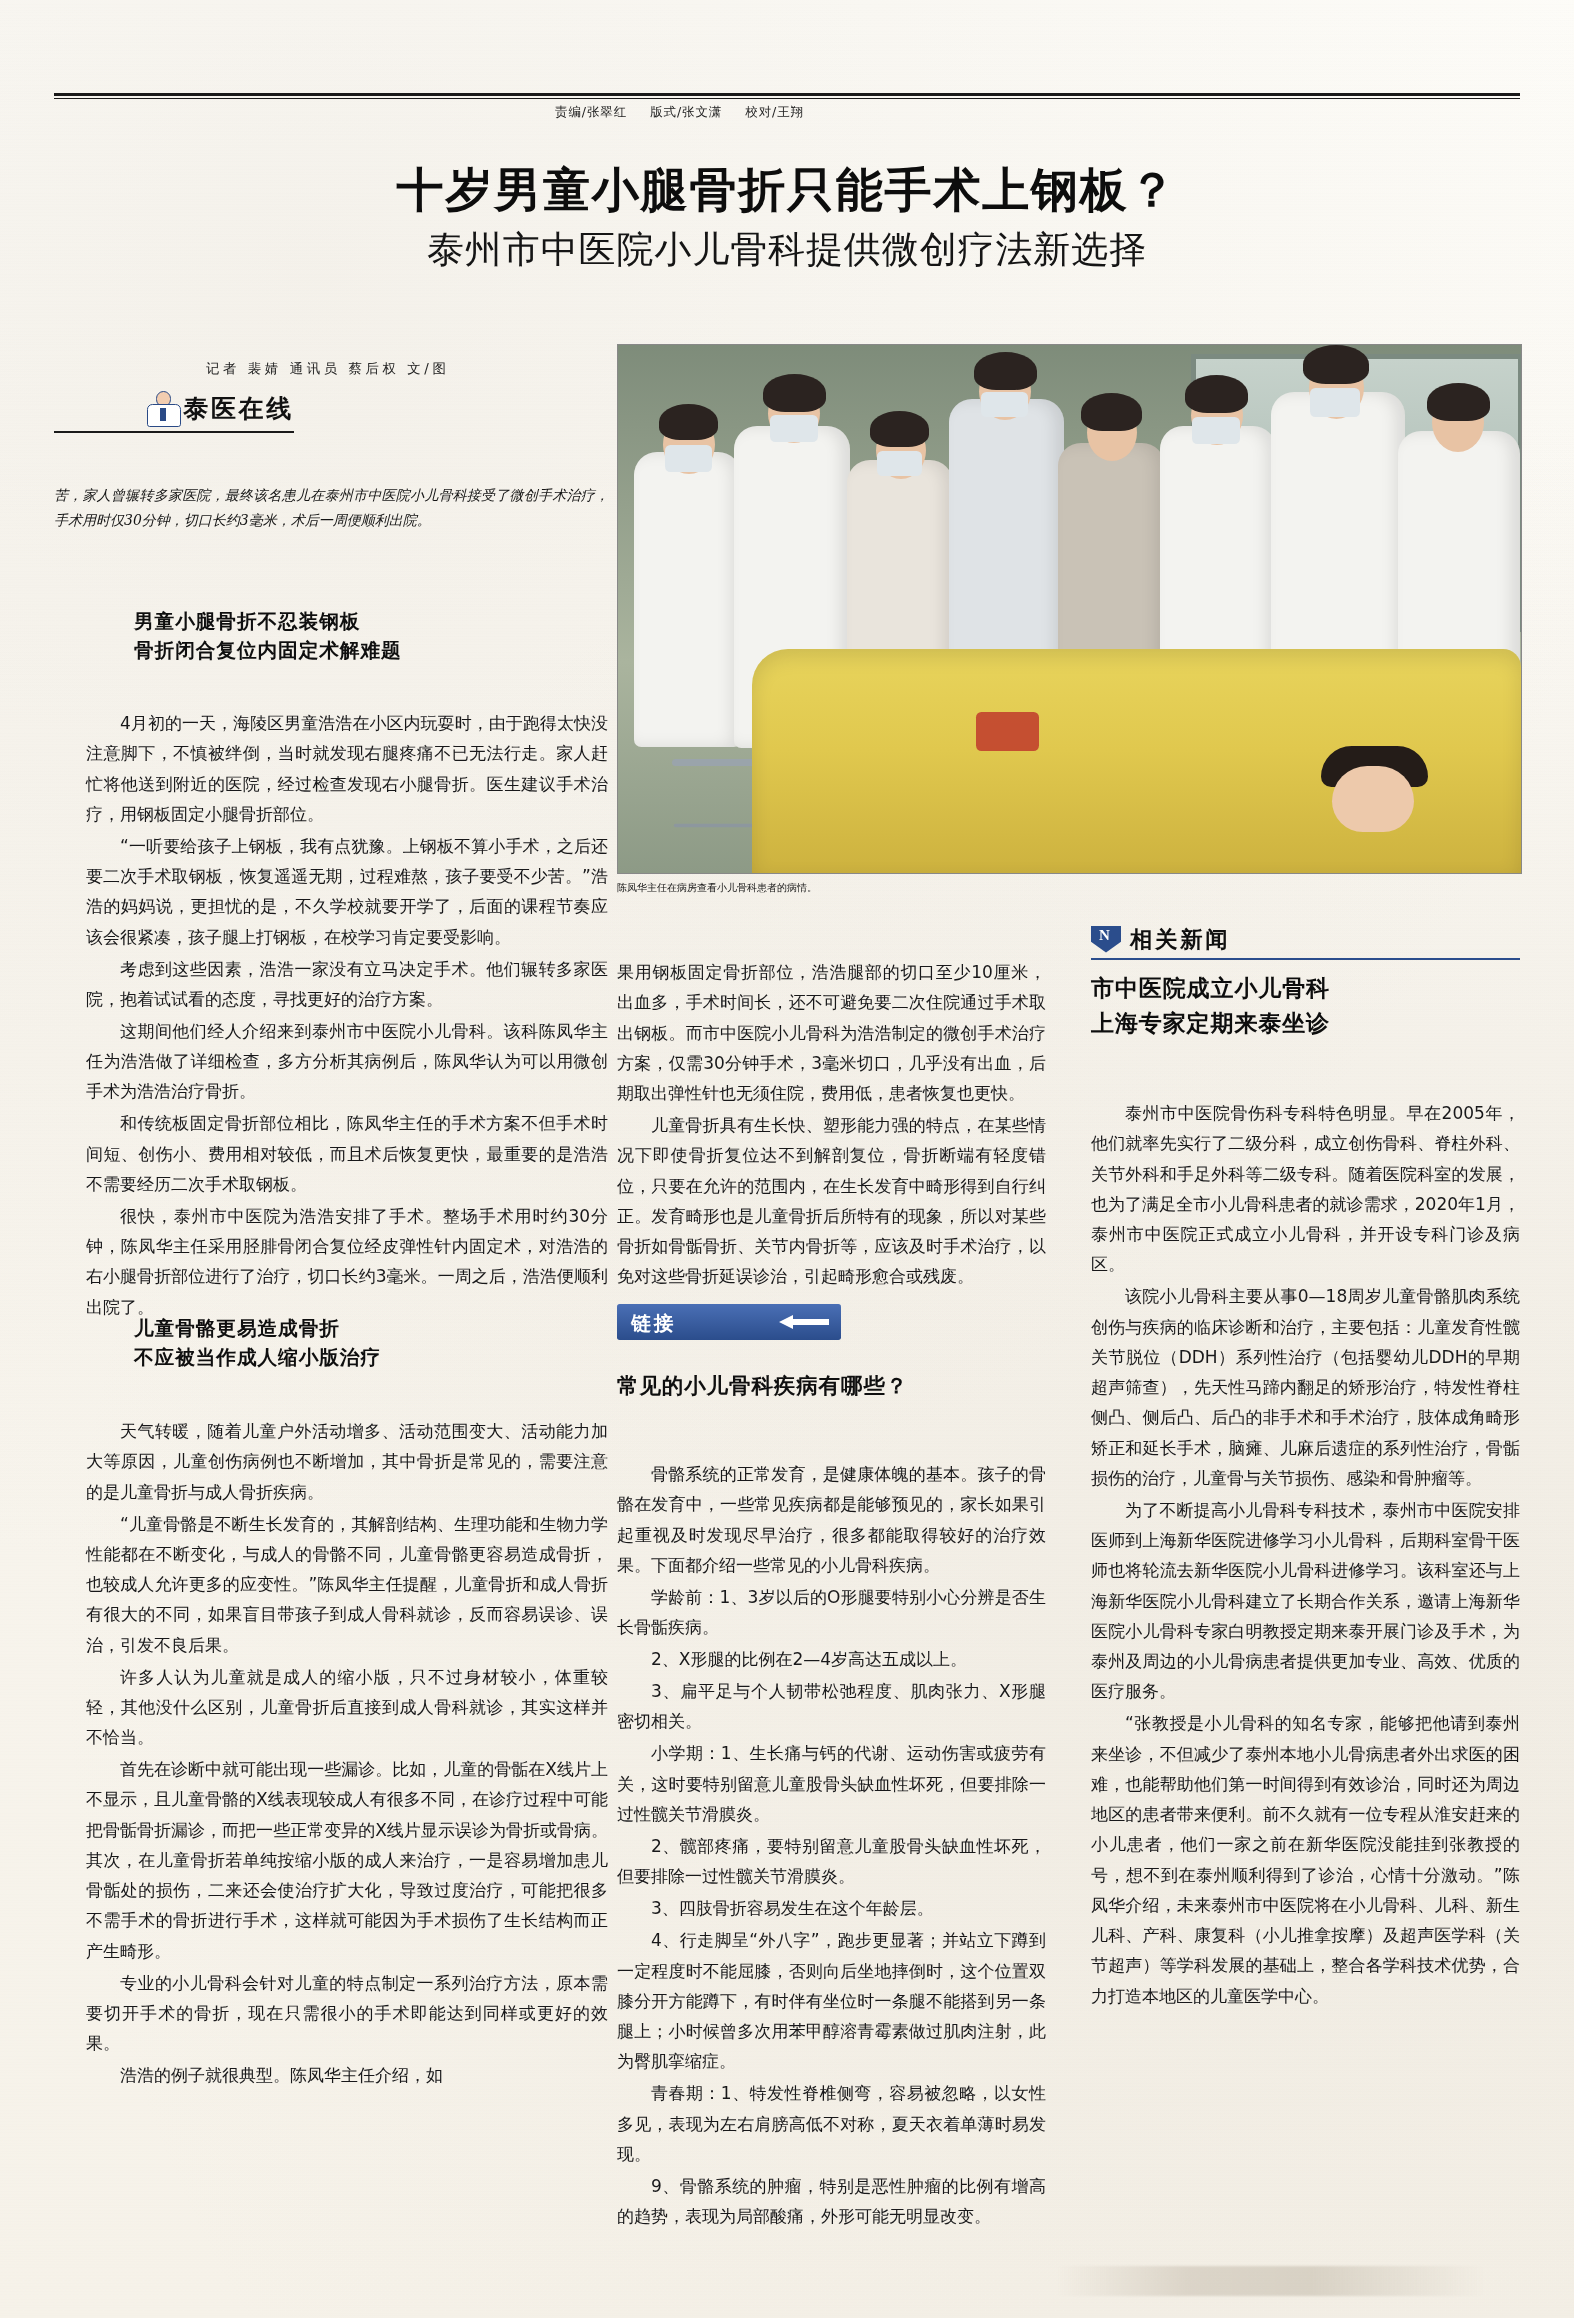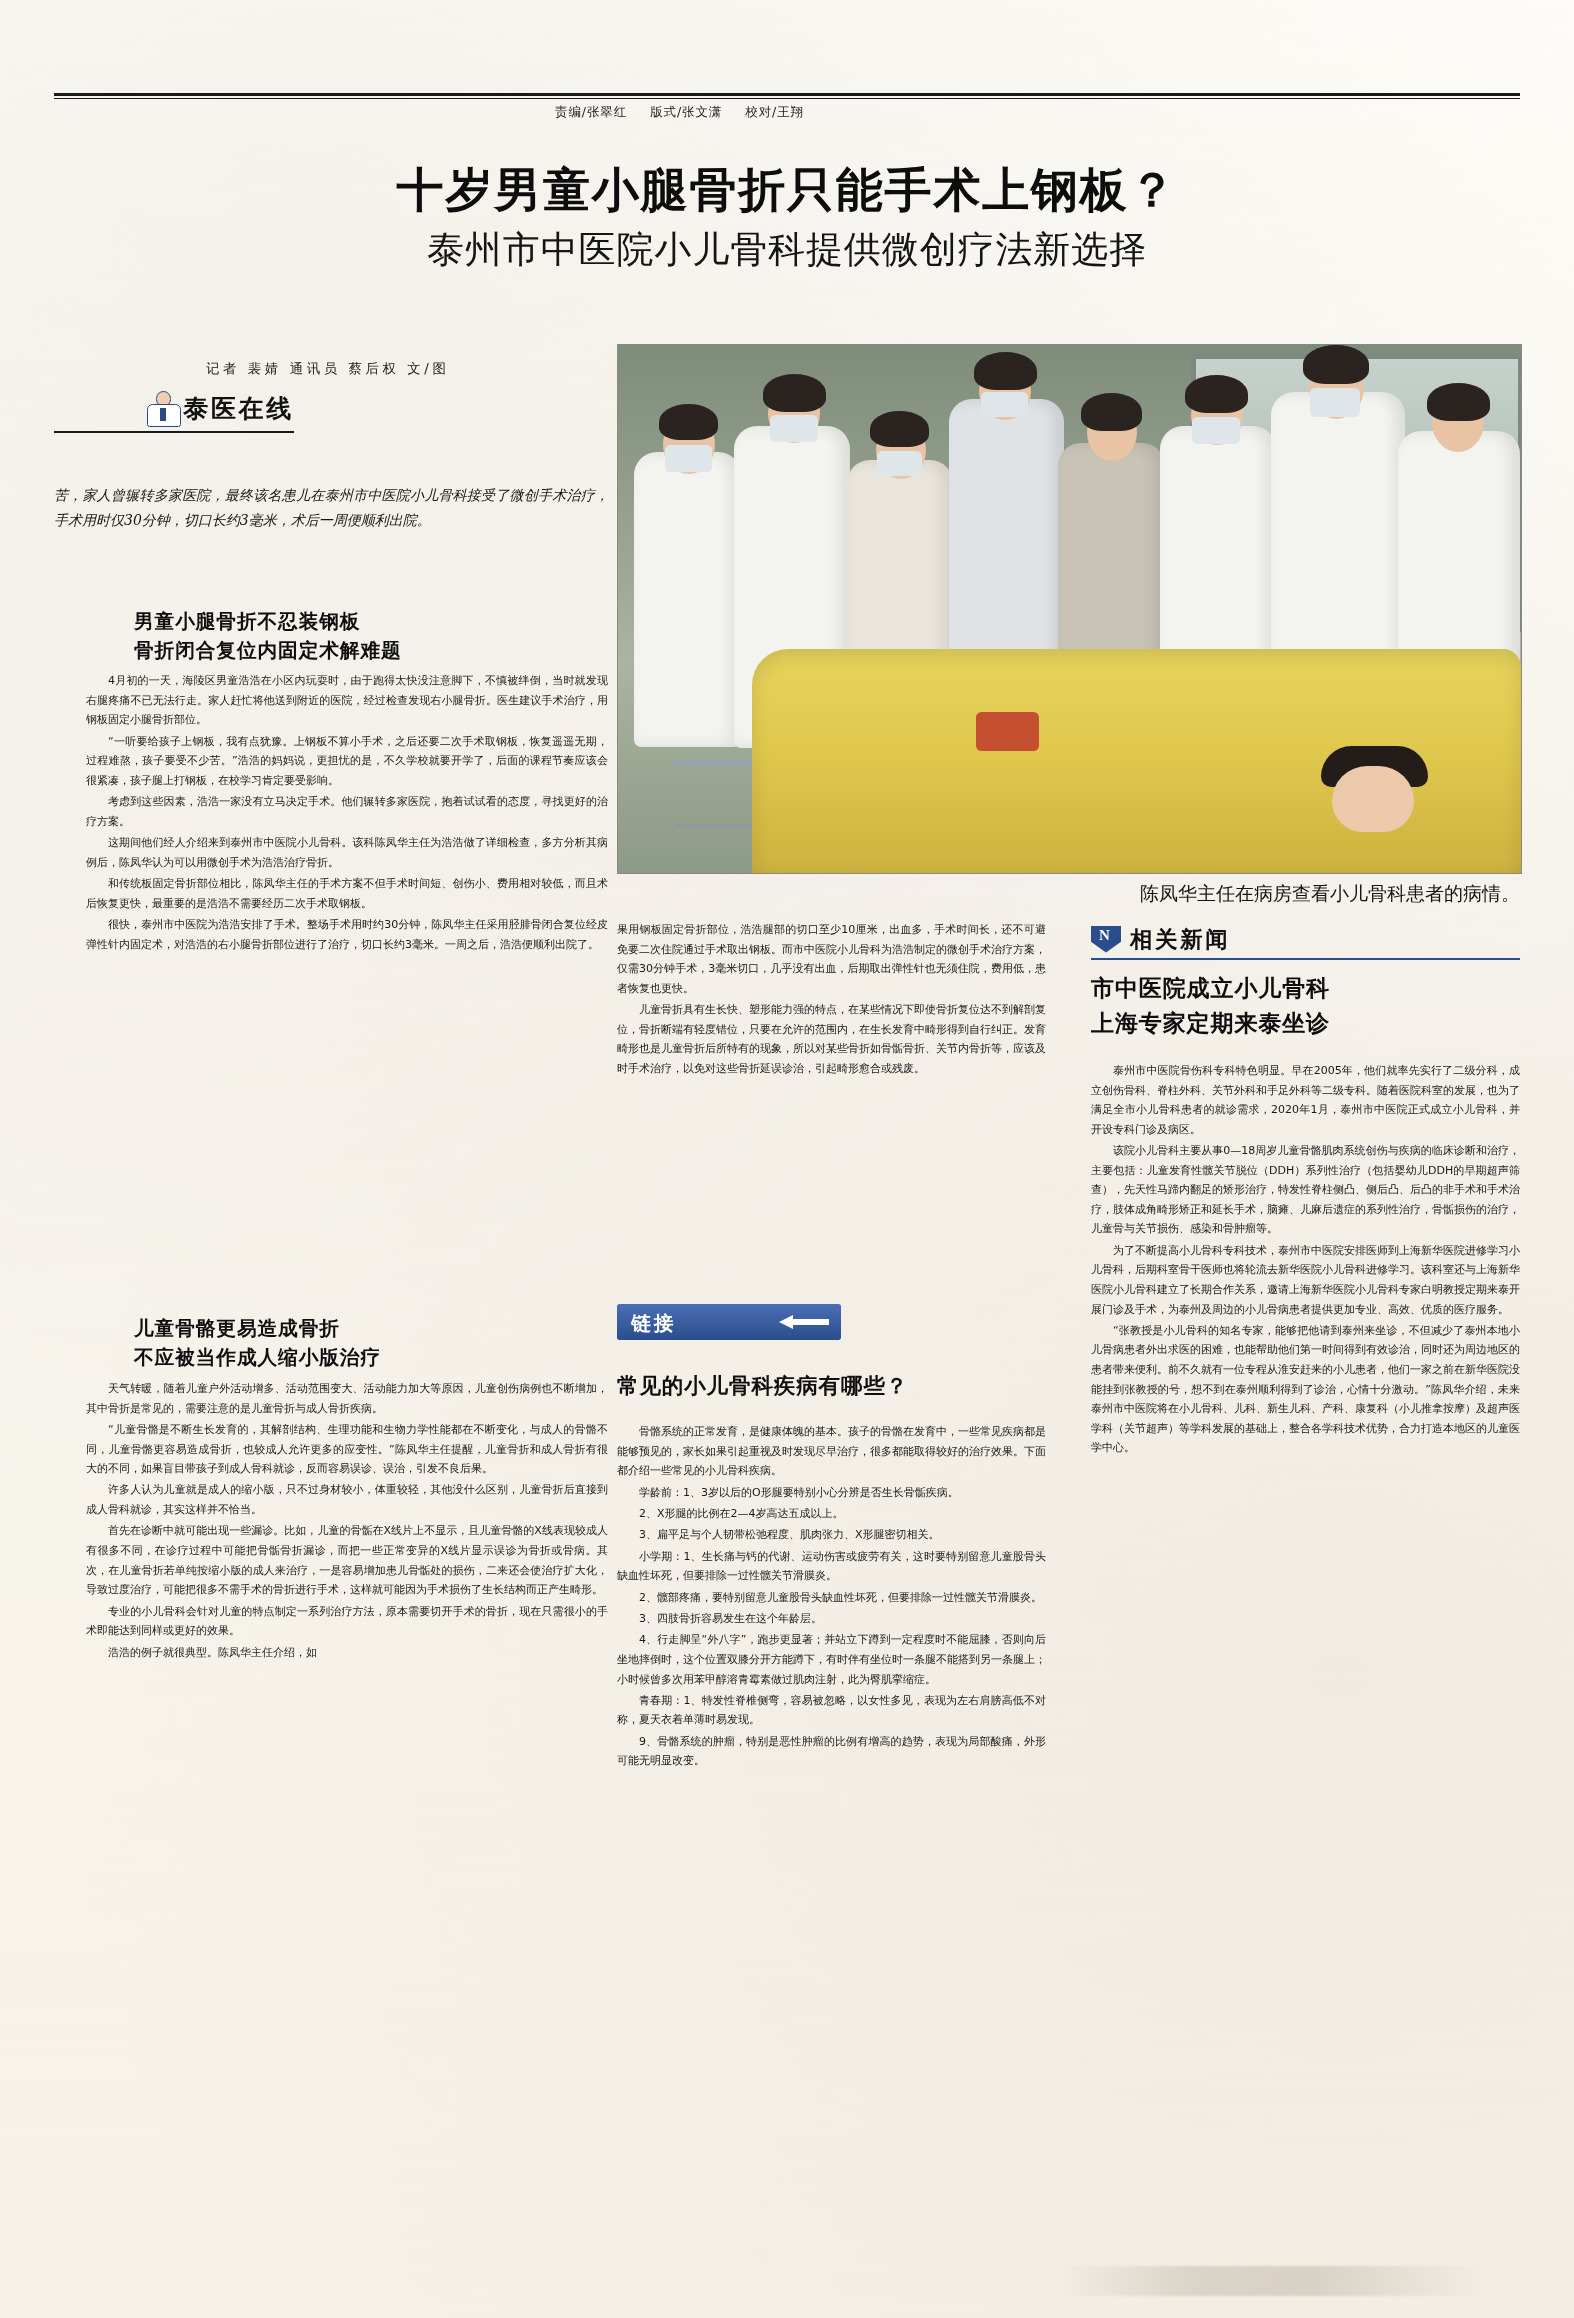--- a/index.html
+++ b/index.html
@@ -176,25 +176,26 @@
     left: 206px;
     top: 360px;
     font-size: 13.4px;
     letter-spacing: 3.6px;
     color: #222;
   }
 
   
   .col {
     position: absolute;
-    font-size: 11px;
+    font-size: 17px;
     line-height: 1.78;
     color: #18181a;
     text-align: justify;
     text-justify: inter-character;
+    margin-top: 37px;
   }
   .col p {
     margin: 0 0 1.8px 0;
     text-indent: 2em;
   }
   .col p.noindent { text-indent: 0; }
 
   
   .taiyi-badge {
     position: absolute;
@@ -333,22 +334,21 @@
     left: 54px; bottom: 107px; width: 268px; height: 7.2px;
     background: #9aa4ab;
     border-radius: 3.6px;
     box-shadow: 0 63px 0 -1.8px #8d979e;
   }
   .photo-caption {
     position: absolute;
     left: 617px;
     top: 881px;
     width: 903px;
-    text-align: right;
-    font-size: 19px;
+    font-size: 10px;
     color: #151515;
   }
 
   
   .sec-head {
     font-family: "DejaVu Serif", serif;
     font-weight: bold;
     font-size: 19.7px;
     line-height: 1.45;
     color: #0f0f0f;

